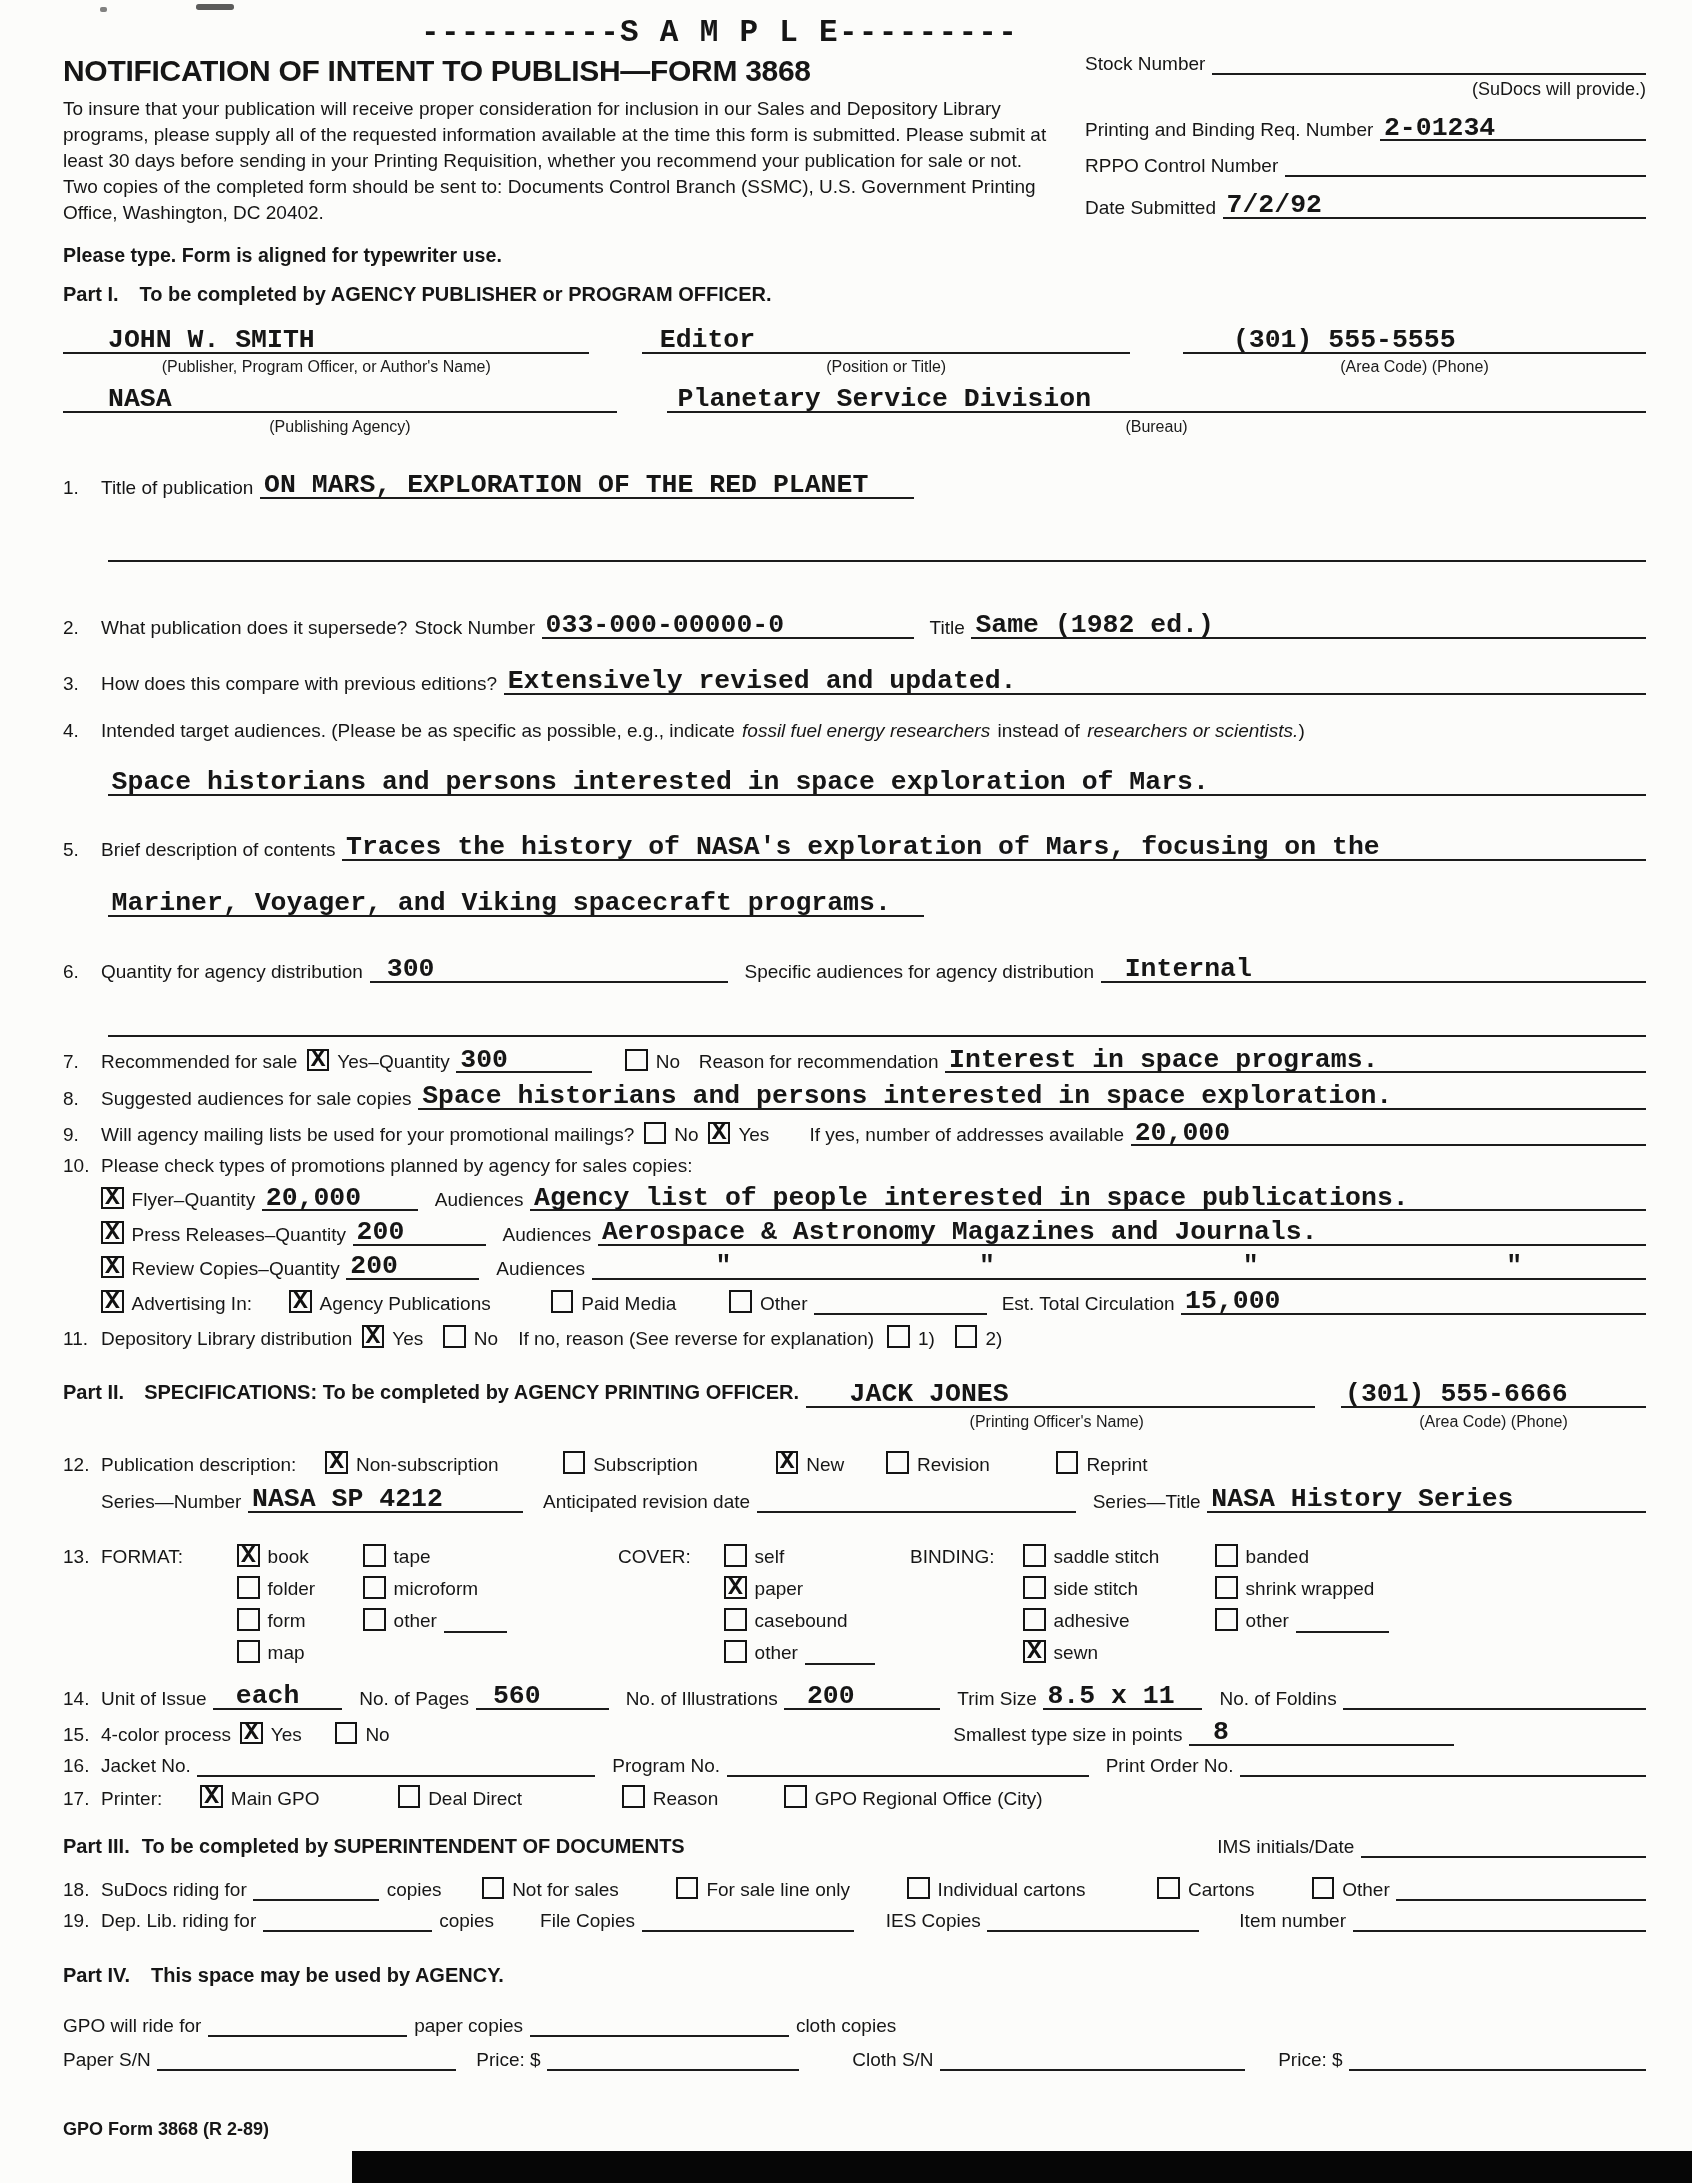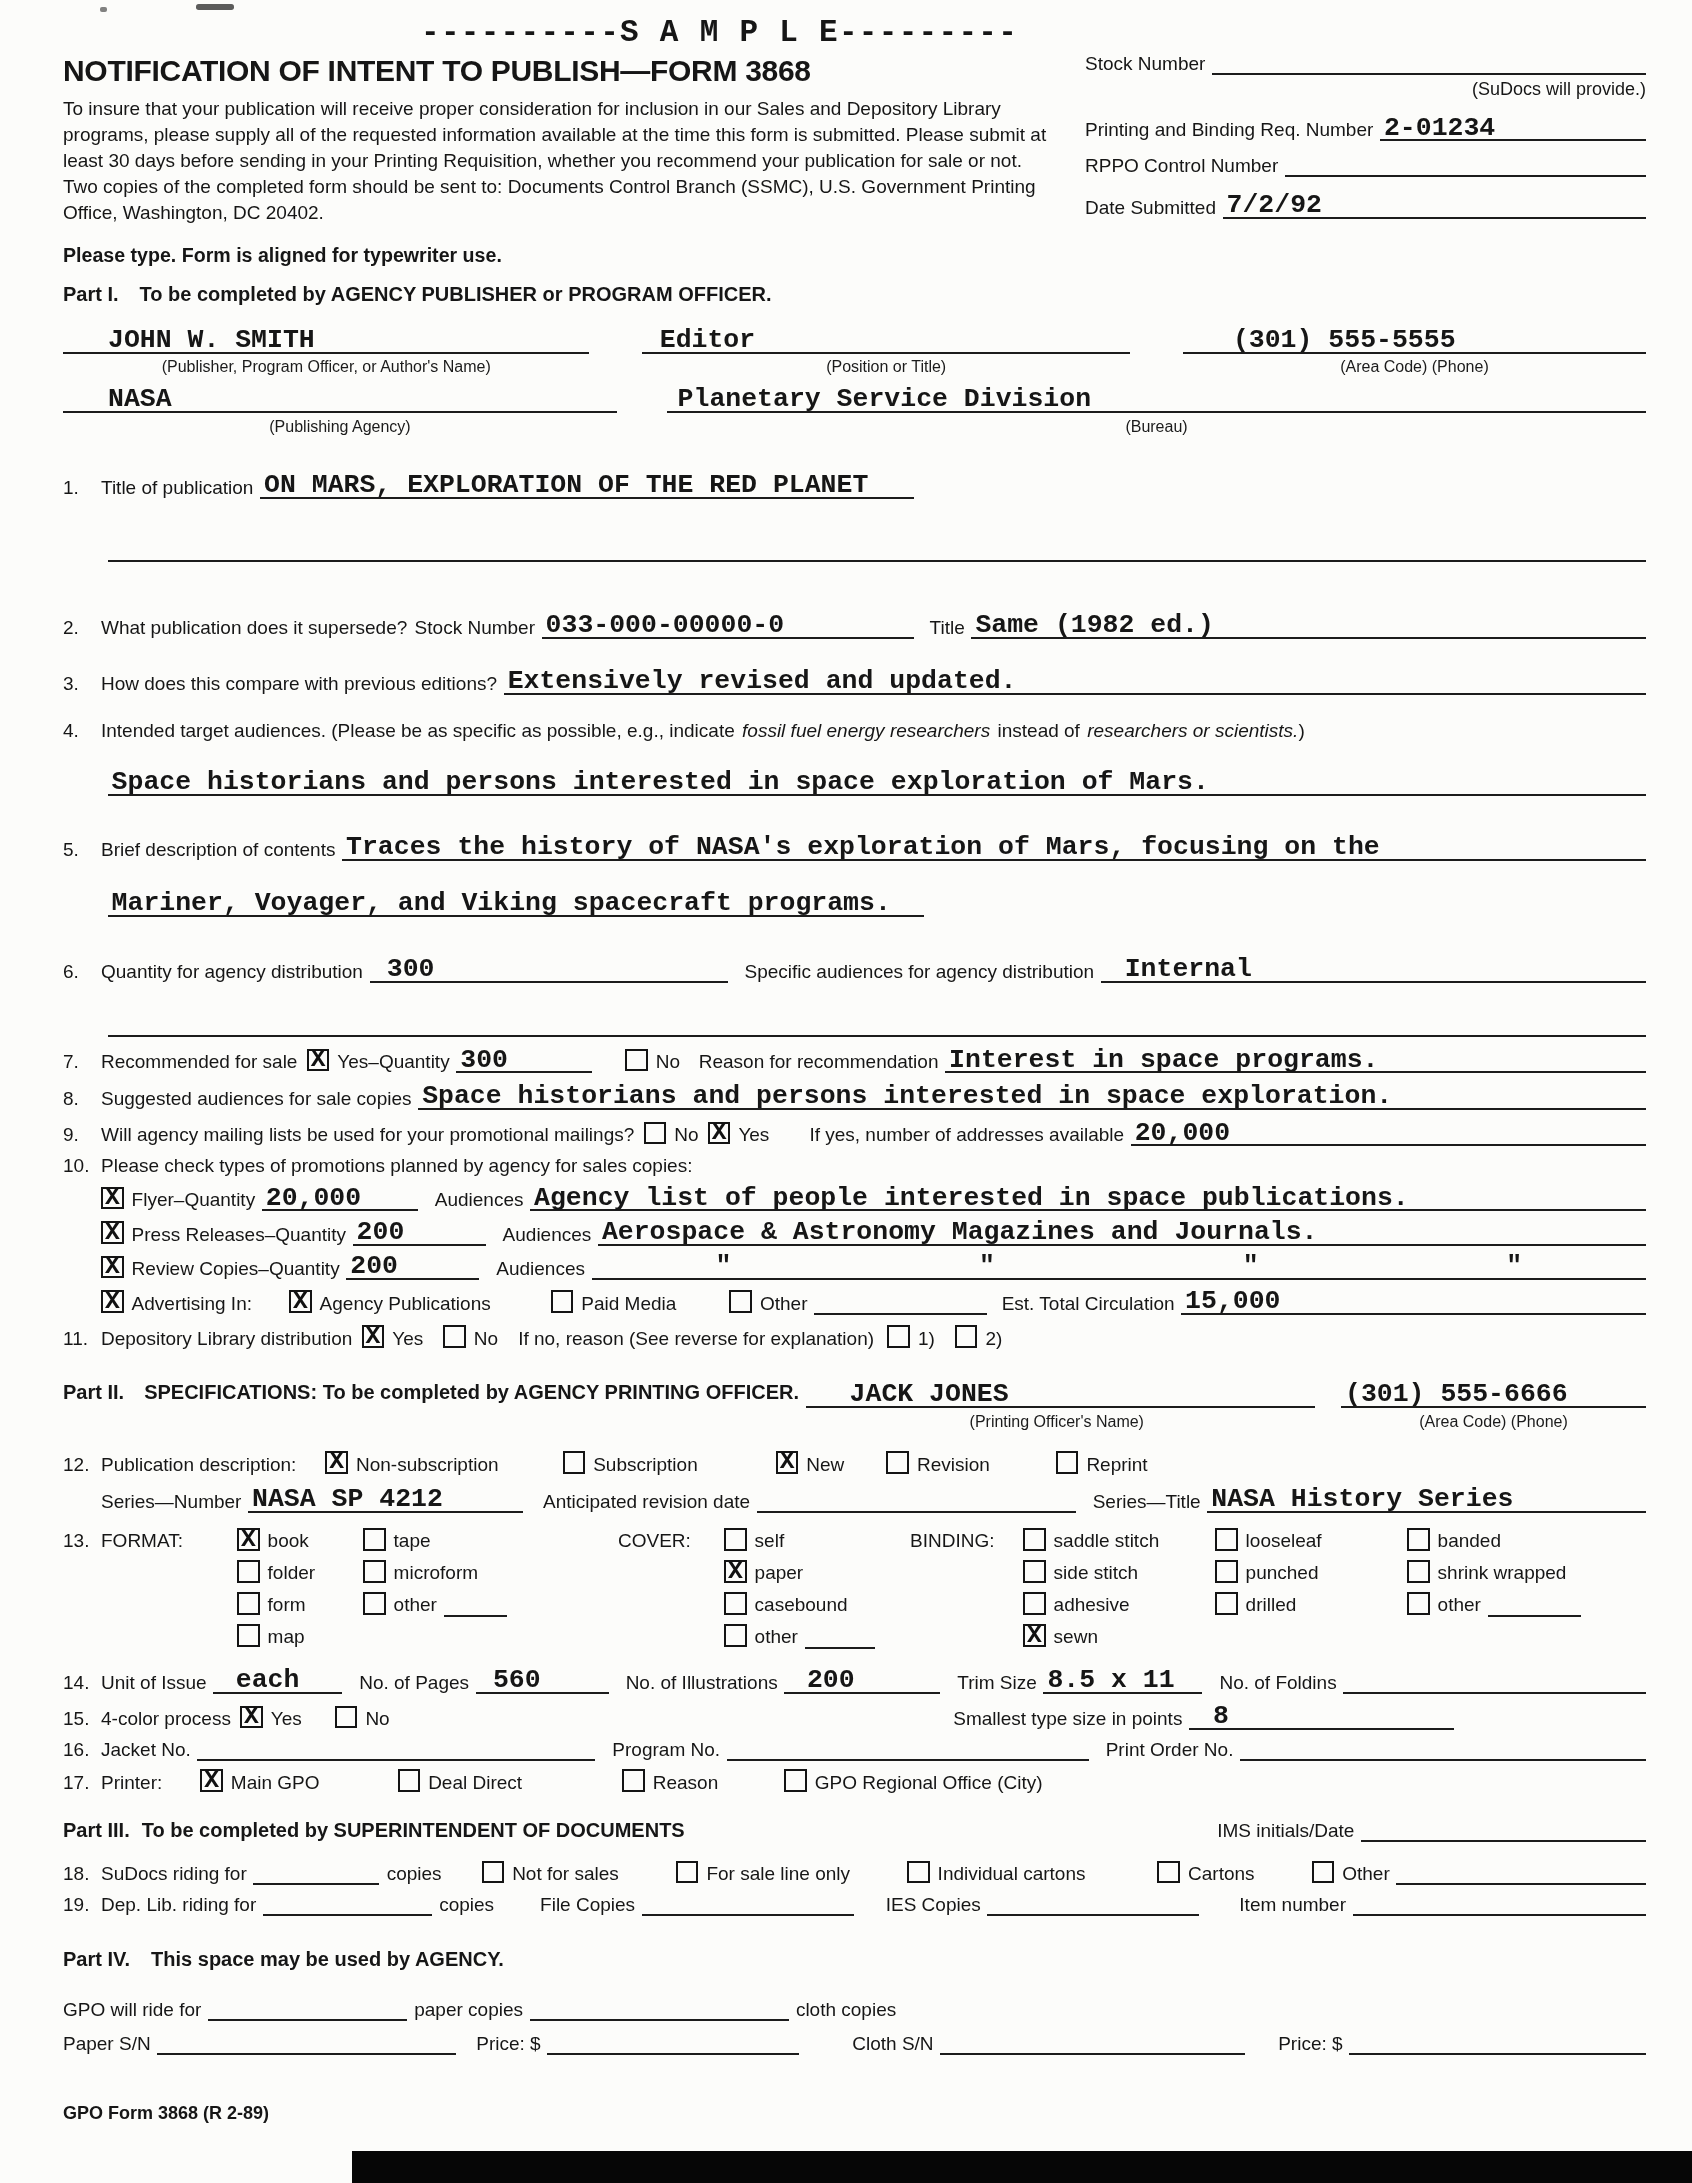--- a/index.html
+++ b/index.html
@@ -25,21 +25,21 @@
   .sample{font-family:"Liberation Mono","DejaVu Sans Mono",monospace;font-weight:bold;font-size:31px;letter-spacing:1.3px;margin-left:358px;white-space:nowrap}
   .title{font-size:30px;font-weight:bold;letter-spacing:-0.3px;margin-top:4px}
   .intro{margin-top:8px;font-size:19px;line-height:1.38;max-width:995px;text-align:left}
   .please{margin-top:17px;font-weight:bold;font-size:19.6px}
   .hdr-right{flex:none;width:561px;padding-top:38px;margin-left:26.5px}
   .hdr-right .r{margin-top:14px}
   .sudocs{text-align:right;font-size:18px;margin-top:4px}
   .notify{margin-top:12px;font-weight:bold;line-height:1.5}
   .notify .cb{vertical-align:-3.3px;margin:0 6.6px 0 9.3px}
   .cbrow{display:flex;align-items:center;height:32px}
-  .g13{display:flex;align-items:flex-start;margin-top:12px}
+  .g13{display:flex;align-items:flex-start;margin-top:28px}
   .hcell{height:32px;display:flex;align-items:center}
   .footer-id{font-weight:bold;font-size:18px;margin-top:48px}
   .artifact{position:absolute;background:#060606}
 </style>
 </head>
 <body>
 
 <div class="page">
 
   <div style="display:flex;align-items:flex-start">
@@ -361,34 +361,20 @@
         </div>
       <div class="cbrow">
           <span class="cb" style="margin-left:0"></span>
           <span class="l">adhesive</span>
         </div>
       <div class="cbrow">
           <span class="cb checked" style="margin-left:0"></span>
           <span class="l">sewn</span>
         </div>
     </div>
-    <div style="flex:none;width:192px">
-      <div class="cbrow">
-          <span class="cb" style="margin-left:0"></span>
-          <span class="l">looseleaf</span>
-        </div>
-      <div class="cbrow">
-          <span class="cb" style="margin-left:0"></span>
-          <span class="l">punched</span>
-        </div>
-      <div class="cbrow">
-          <span class="cb" style="margin-left:0"></span>
-          <span class="l">drilled</span>
-        </div>
-    </div>
     <div style="flex:1">
       <div class="cbrow">
           <span class="cb" style="margin-left:0"></span>
           <span class="l">banded</span>
         </div>
       <div class="cbrow">
           <span class="cb" style="margin-left:0"></span>
           <span class="l">shrink wrapped</span>
         </div>
       <div class="cbrow">

